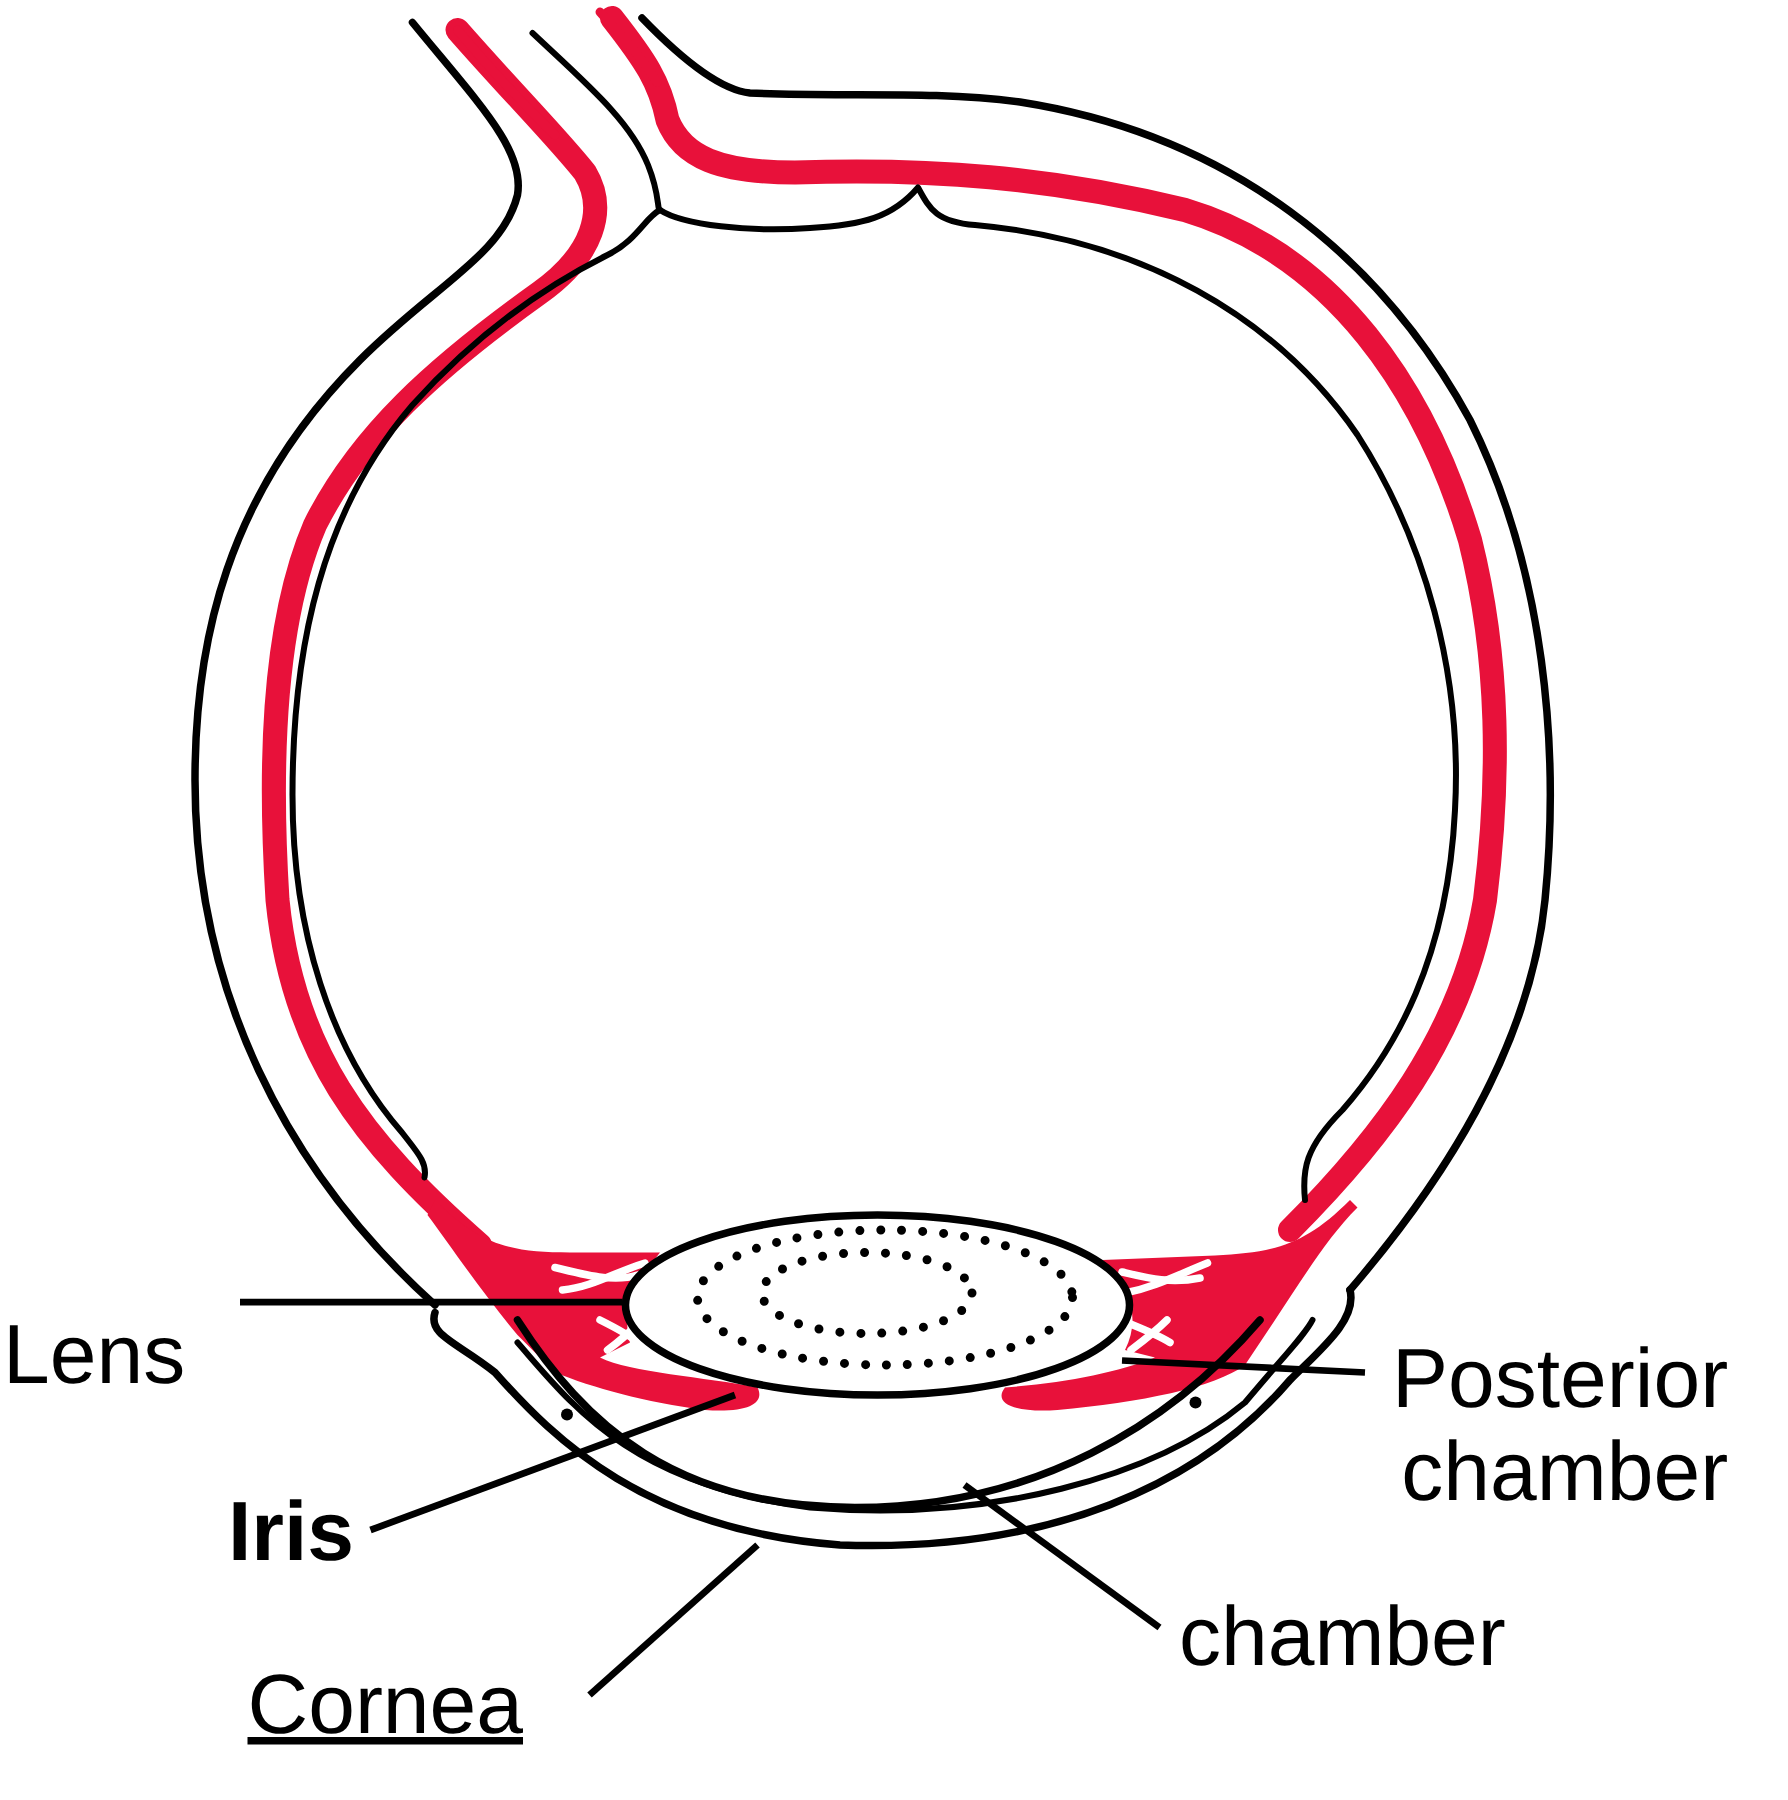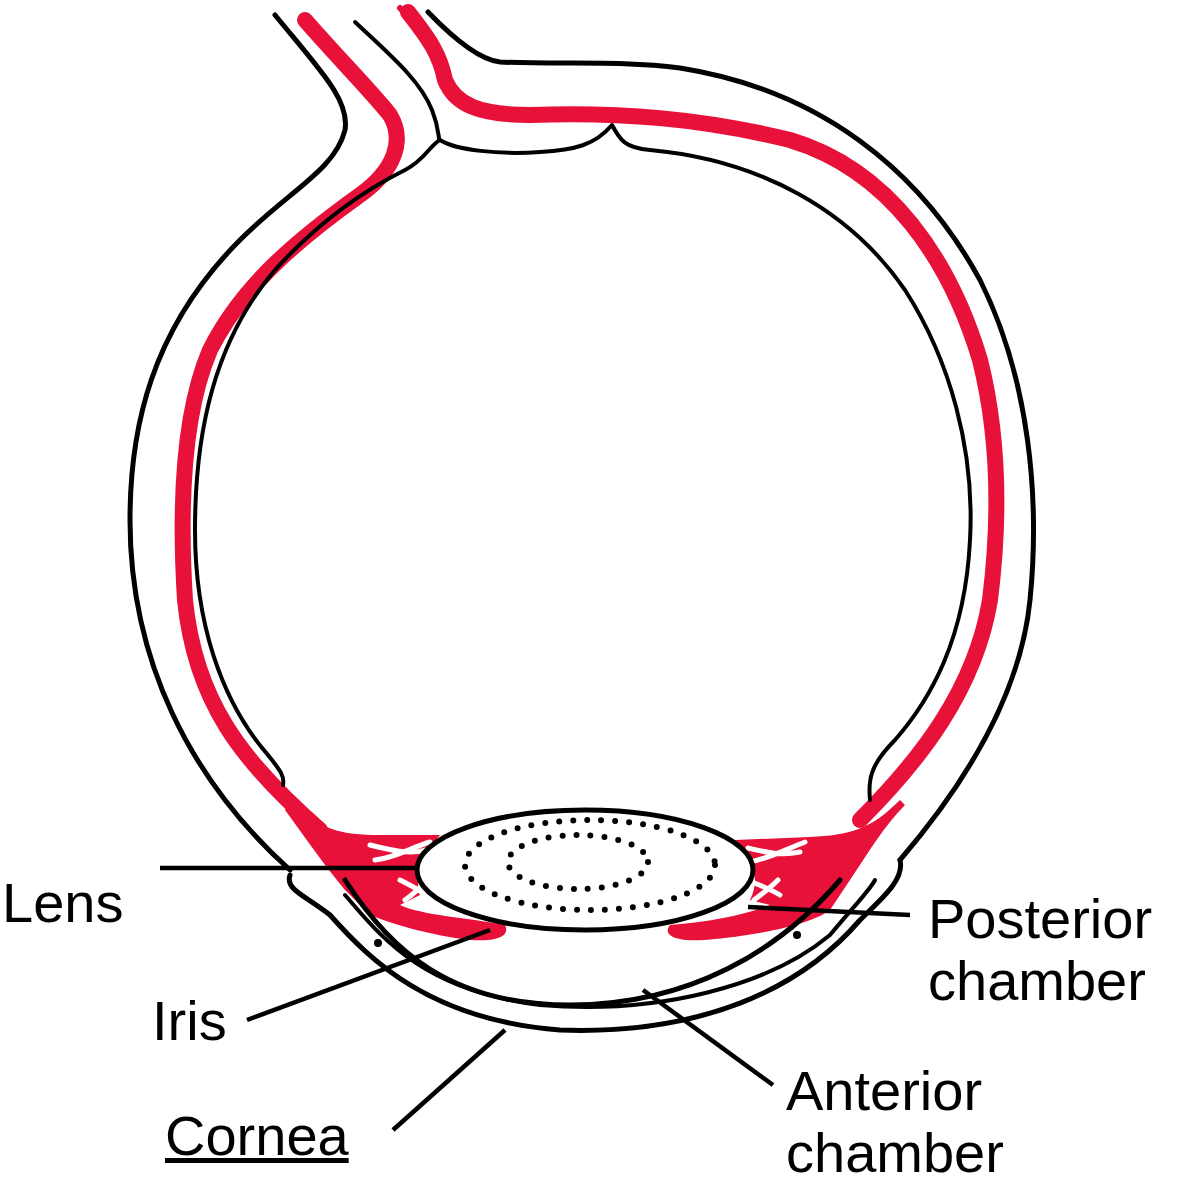--- a/index.html
+++ b/index.html
@@ -55,22 +55,21 @@
   <circle cx="797" cy="935" r="4" fill="#000"></circle>
 
   <line class="leader" x1="160" y1="868" x2="415" y2="868"></line>
   <line class="leader" x1="247" y1="1020" x2="490" y2="930"></line>
   <line class="leader" x1="393" y1="1130" x2="505" y2="1030"></line>
   <line class="leader" x1="748" y1="907" x2="910" y2="915"></line>
   <line class="leader" x1="643" y1="990" x2="773" y2="1085"></line>
 </svg>
 
 <div class="label" style="left:2px; top:872px;">Lens</div>
-<div class="label" style="left:152px; top:990px;">Iris</div>
+<div class="label" style="left:152px; top:990px;font-weight:bold;">Iris</div>
 <div class="label" style="left:165px; top:1105px;text-decoration:underline;">Cornea</div>
-<div class="label" style="left:928px; top:888px;">
+<div class="label" style="left:928px; top:888px;text-align:right;">
   <div>Posterior</div>
   <div>chamber</div>
 </div>
 <div class="label" style="left:786px; top:1060px;">
-  <div>Anterior</div>
   <div>chamber</div>
 </div>
 
 </body></html>

